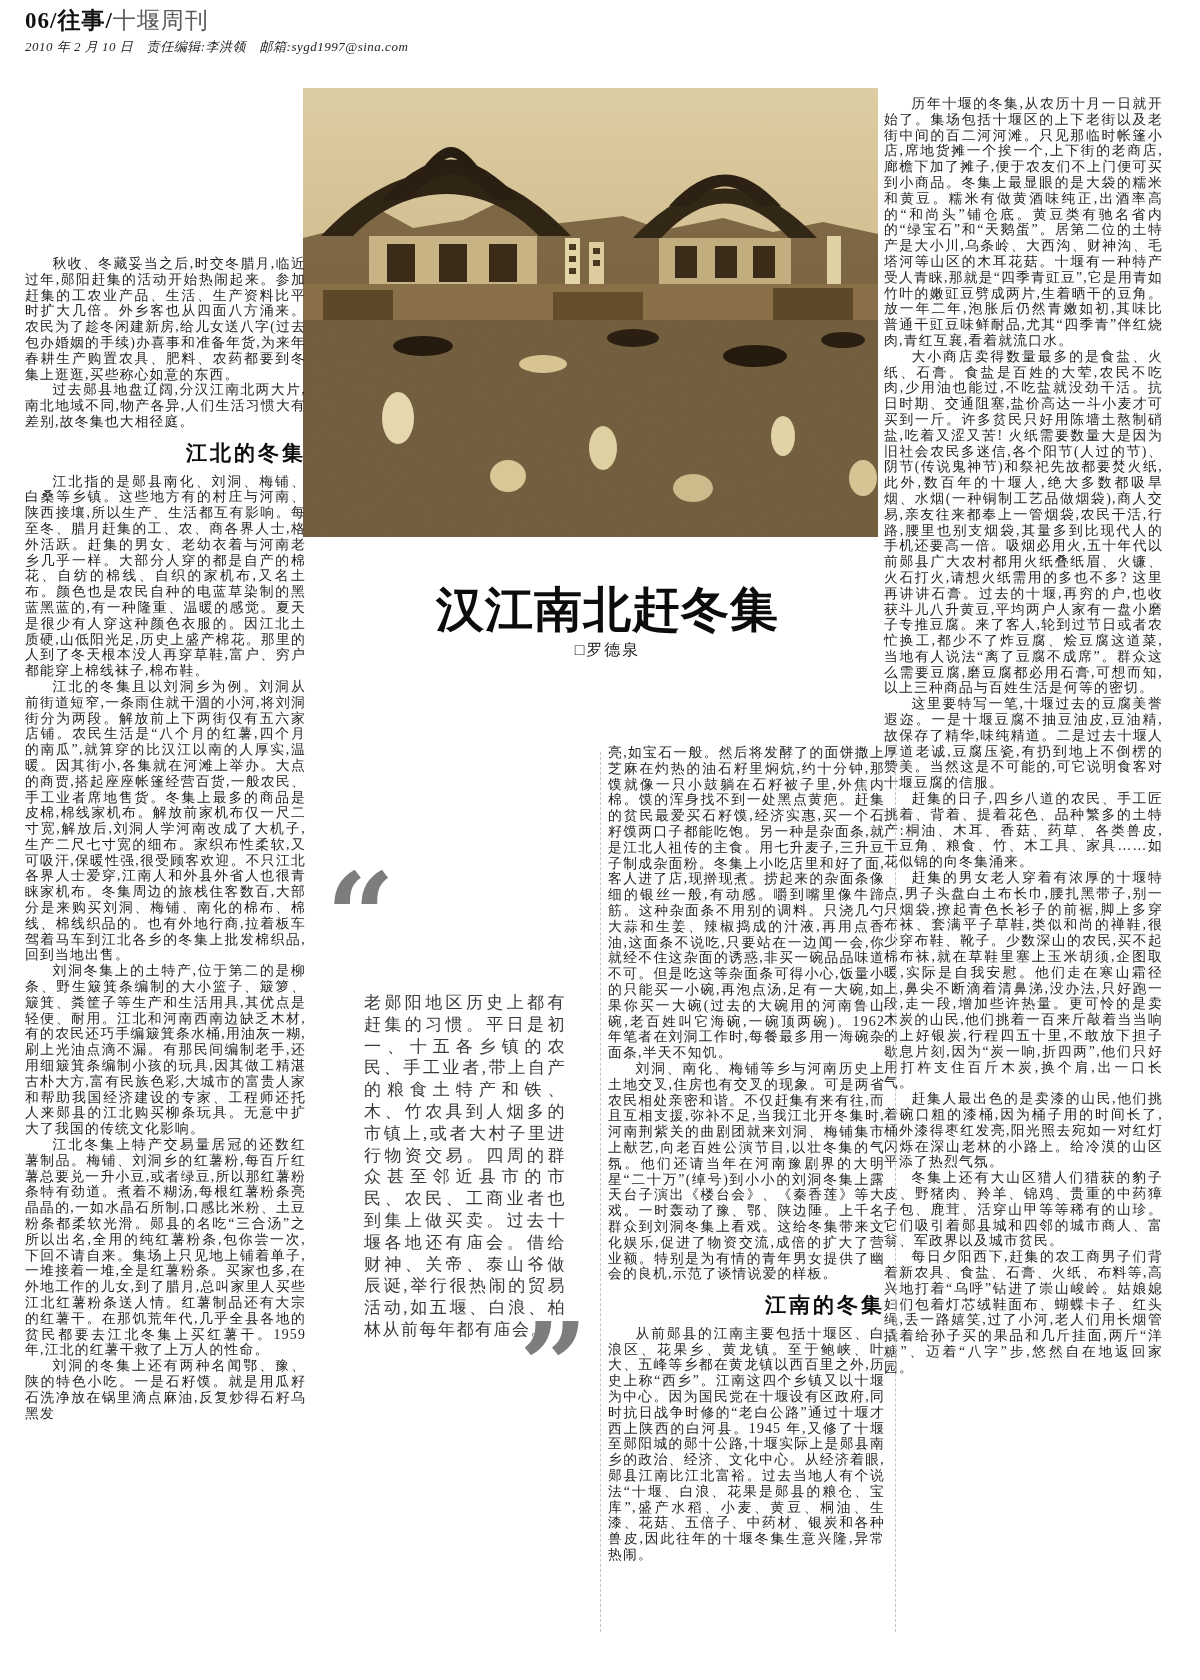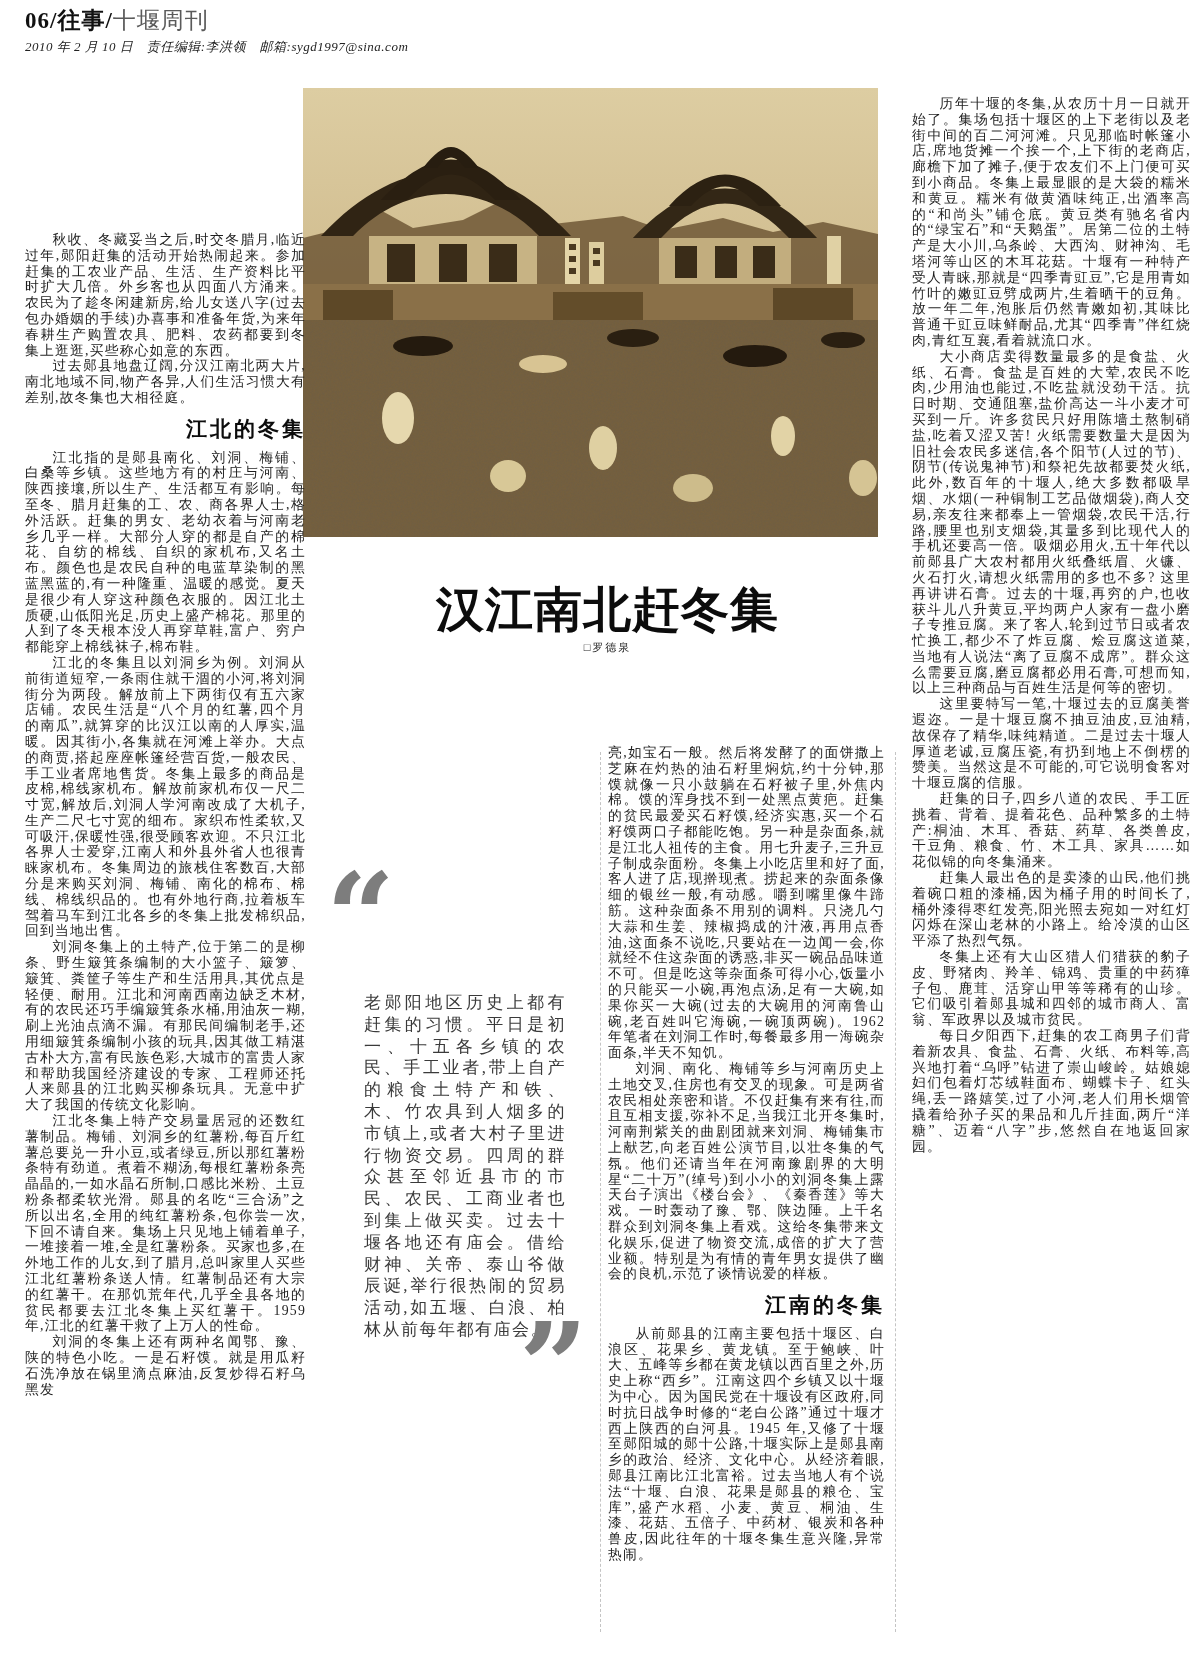--- a/index.html
+++ b/index.html
@@ -16,35 +16,35 @@
   .mast-section{font-weight:700;color:#111;}
   .mast-sep{font-weight:700;color:#111;}
   .mast-pub{font-weight:400;color:#5a5a5a;}
   .mast-line2{margin-top:4px;font-size:13px;font-weight:400;font-style:italic;color:#222;letter-spacing:.5px;}
   
   .photo{position:absolute;left:303px;top:88px;width:575px;height:449px;}
   .photo svg{display:block;width:100%;height:100%;}
   
   .article-head{position:absolute;left:330px;top:586px;width:555px;text-align:center;}
   .article-title{font-size:48px;font-weight:700;letter-spacing:1px;color:#0c0c0c;line-height:48px;}
-  .article-author{margin-top:6px;font-size:11px;color:#222;letter-spacing:2px;text-align:center;}
+  .article-author{margin-top:6px;font-size:16px;color:#222;letter-spacing:2px;text-align:center;}
   
   .bodycol{
     position:absolute;font-size:13.8px;line-height:15.8px;letter-spacing:1.2px;
     text-align:justify;color:#1e1e1e;
   }
   .bodycol .para{text-indent:2em;}
   .bodycol .para.noindent{text-indent:0;}
   .col-heading{
     font-size:21px;font-weight:700;text-align:right;text-indent:0;
     letter-spacing:3px;margin:16px 0 12px 0;color:#0c0c0c;
   }
-  #col1{left:25px;top:232px;width:281px;}
+  #col1{left:25px;top:256px;width:281px;}
   #col3{left:608px;top:745px;width:277px;}
-  #col4{left:912px;top:96px;width:279px;}
+  #col4{left:884px;top:96px;width:279px;}
   
   .pq-open,.pq-close{
     position:absolute;font-family:"DejaVu Serif",serif;font-weight:700;
     color:#7d7d7d;font-size:120px;line-height:.75;
   }
   .pq-open{left:326px;top:872px;}
   .pq-close{left:498px;top:1322px;width:90px;text-align:right;}
   .pq-text{
     position:absolute;left:364px;top:992px;width:202px;
     font-size:17px;line-height:21.8px;letter-spacing:1.5px;
@@ -158,20 +158,21 @@
       <div class="para">刘洞、南化、梅铺等乡与河南历史上土地交叉,住房也有交叉的现象。可是两省农民相处亲密和谐。不仅赶集有来有往,而且互相支援,弥补不足,当我江北开冬集时,河南荆紫关的曲剧团就来刘洞、梅铺集市上献艺,向老百姓公演节目,以壮冬集的气氛。他们还请当年在河南豫剧界的大明星“二十万”(绰号)到小小的刘洞冬集上露天台子演出《楼台会》、《秦香莲》等大戏。一时轰动了豫、鄂、陕边陲。上千名群众到刘洞冬集上看戏。这给冬集带来文化娱乐,促进了物资交流,成倍的扩大了营业额。特别是为有情的青年男女提供了幽会的良机,示范了谈情说爱的样板。</div>
       <div class="col-heading">江南的冬集</div>
       <div class="para">从前郧县的江南主要包括十堰区、白浪区、花果乡、黄龙镇。至于鲍峡、叶大、五峰等乡都在黄龙镇以西百里之外,历史上称“西乡”。江南这四个乡镇又以十堰为中心。因为国民党在十堰设有区政府,同时抗日战争时修的“老白公路”通过十堰才西上陕西的白河县。1945 年,又修了十堰至郧阳城的郧十公路,十堰实际上是郧县南乡的政治、经济、文化中心。从经济着眼,郧县江南比江北富裕。过去当地人有个说法“十堰、白浪、花果是郧县的粮仓、宝库”,盛产水稻、小麦、黄豆、桐油、生漆、花菇、五倍子、中药材、银炭和各种兽皮,因此往年的十堰冬集生意兴隆,异常热闹。</div>
     </div>
 
   <div id="col4" class="bodycol">
       <div class="para">历年十堰的冬集,从农历十月一日就开始了。集场包括十堰区的上下老街以及老街中间的百二河河滩。只见那临时帐篷小店,席地货摊一个挨一个,上下街的老商店,廊檐下加了摊子,便于农友们不上门便可买到小商品。冬集上最显眼的是大袋的糯米和黄豆。糯米有做黄酒味纯正,出酒率高的“和尚头”铺仓底。黄豆类有驰名省内的“绿宝石”和“天鹅蛋”。居第二位的土特产是大小川,乌条岭、大西沟、财神沟、毛塔河等山区的木耳花菇。十堰有一种特产受人青睐,那就是“四季青豇豆”,它是用青如竹叶的嫩豇豆劈成两片,生着晒干的豆角。放一年二年,泡胀后仍然青嫩如初,其味比普通干豇豆味鲜耐品,尤其“四季青”伴红烧肉,青红互襄,看着就流口水。</div>
       <div class="para">大小商店卖得数量最多的是食盐、火纸、石膏。食盐是百姓的大荤,农民不吃肉,少用油也能过,不吃盐就没劲干活。抗日时期、交通阻塞,盐价高达一斗小麦才可买到一斤。许多贫民只好用陈墙土熬制硝盐,吃着又涩又苦! 火纸需要数量大是因为旧社会农民多迷信,各个阳节(人过的节)、阴节(传说鬼神节)和祭祀先故都要焚火纸,此外,数百年的十堰人,绝大多数都吸旱烟、水烟(一种铜制工艺品做烟袋),商人交易,亲友往来都奉上一管烟袋,农民干活,行路,腰里也别支烟袋,其量多到比现代人的手机还要高一倍。吸烟必用火,五十年代以前郧县广大农村都用火纸叠纸眉、火镰、火石打火,请想火纸需用的多也不多? 这里再讲讲石膏。过去的十堰,再穷的户,也收获斗儿八升黄豆,平均两户人家有一盘小磨子专推豆腐。来了客人,轮到过节日或者农忙换工,都少不了炸豆腐、烩豆腐这道菜,当地有人说法“离了豆腐不成席”。群众这么需要豆腐,磨豆腐都必用石膏,可想而知,以上三种商品与百姓生活是何等的密切。</div>
       <div class="para">这里要特写一笔,十堰过去的豆腐美誉遐迩。一是十堰豆腐不抽豆油皮,豆油精,故保存了精华,味纯精道。二是过去十堰人厚道老诚,豆腐压瓷,有扔到地上不倒楞的赞美。当然这是不可能的,可它说明食客对十堰豆腐的信服。</div>
       <div class="para">赶集的日子,四乡八道的农民、手工匠挑着、背着、提着花色、品种繁多的土特产:桐油、木耳、香菇、药草、各类兽皮,干豆角、粮食、竹、木工具、家具……如花似锦的向冬集涌来。</div>
+      <div class="para">赶集的男女老人穿着有浓厚的十堰特点,男子头盘白土布长巾,腰扎黑带子,别一只烟袋,撩起青色长衫子的前裾,脚上多穿布袜、套满平子草鞋,类似和尚的禅鞋,很少穿布鞋、靴子。少数深山的农民,买不起棉布袜,就在草鞋里塞上玉米胡须,企图取暖,实际是自我安慰。他们走在寒山霜径上,鼻尖不断滴着清鼻涕,没办法,只好跑一段,走一段,增加些许热量。更可怜的是卖木炭的山民,他们挑着一百来斤敲着当当响的上好银炭,行程四五十里,不敢放下担子歇息片刻,因为“炭一响,折四两”,他们只好用打杵支住百斤木炭,换个肩,出一口长气。</div>
       <div class="para">赶集人最出色的是卖漆的山民,他们挑着碗口粗的漆桶,因为桶子用的时间长了,桶外漆得枣红发亮,阳光照去宛如一对红灯闪烁在深山老林的小路上。给冷漠的山区平添了热烈气氛。</div>
       <div class="para">冬集上还有大山区猎人们猎获的豹子皮、野猪肉、羚羊、锦鸡、贵重的中药獐子包、鹿茸、活穿山甲等等稀有的山珍。它们吸引着郧县城和四邻的城市商人、富翁、军政界以及城市贫民。</div>
       <div class="para">每日夕阳西下,赶集的农工商男子们背着新农具、食盐、石膏、火纸、布料等,高兴地打着“乌呼”钻进了崇山峻岭。姑娘媳妇们包着灯芯绒鞋面布、蝴蝶卡子、红头绳,丢一路嬉笑,过了小河,老人们用长烟管撬着给孙子买的果品和几斤挂面,两斤“洋糖”、迈着“八字”步,悠然自在地返回家园。</div>
     </div>
 
   <div id="divider-a" class="vdivider"></div>
   <div id="divider-b" class="vdivider"></div>
 
 </div>
 

